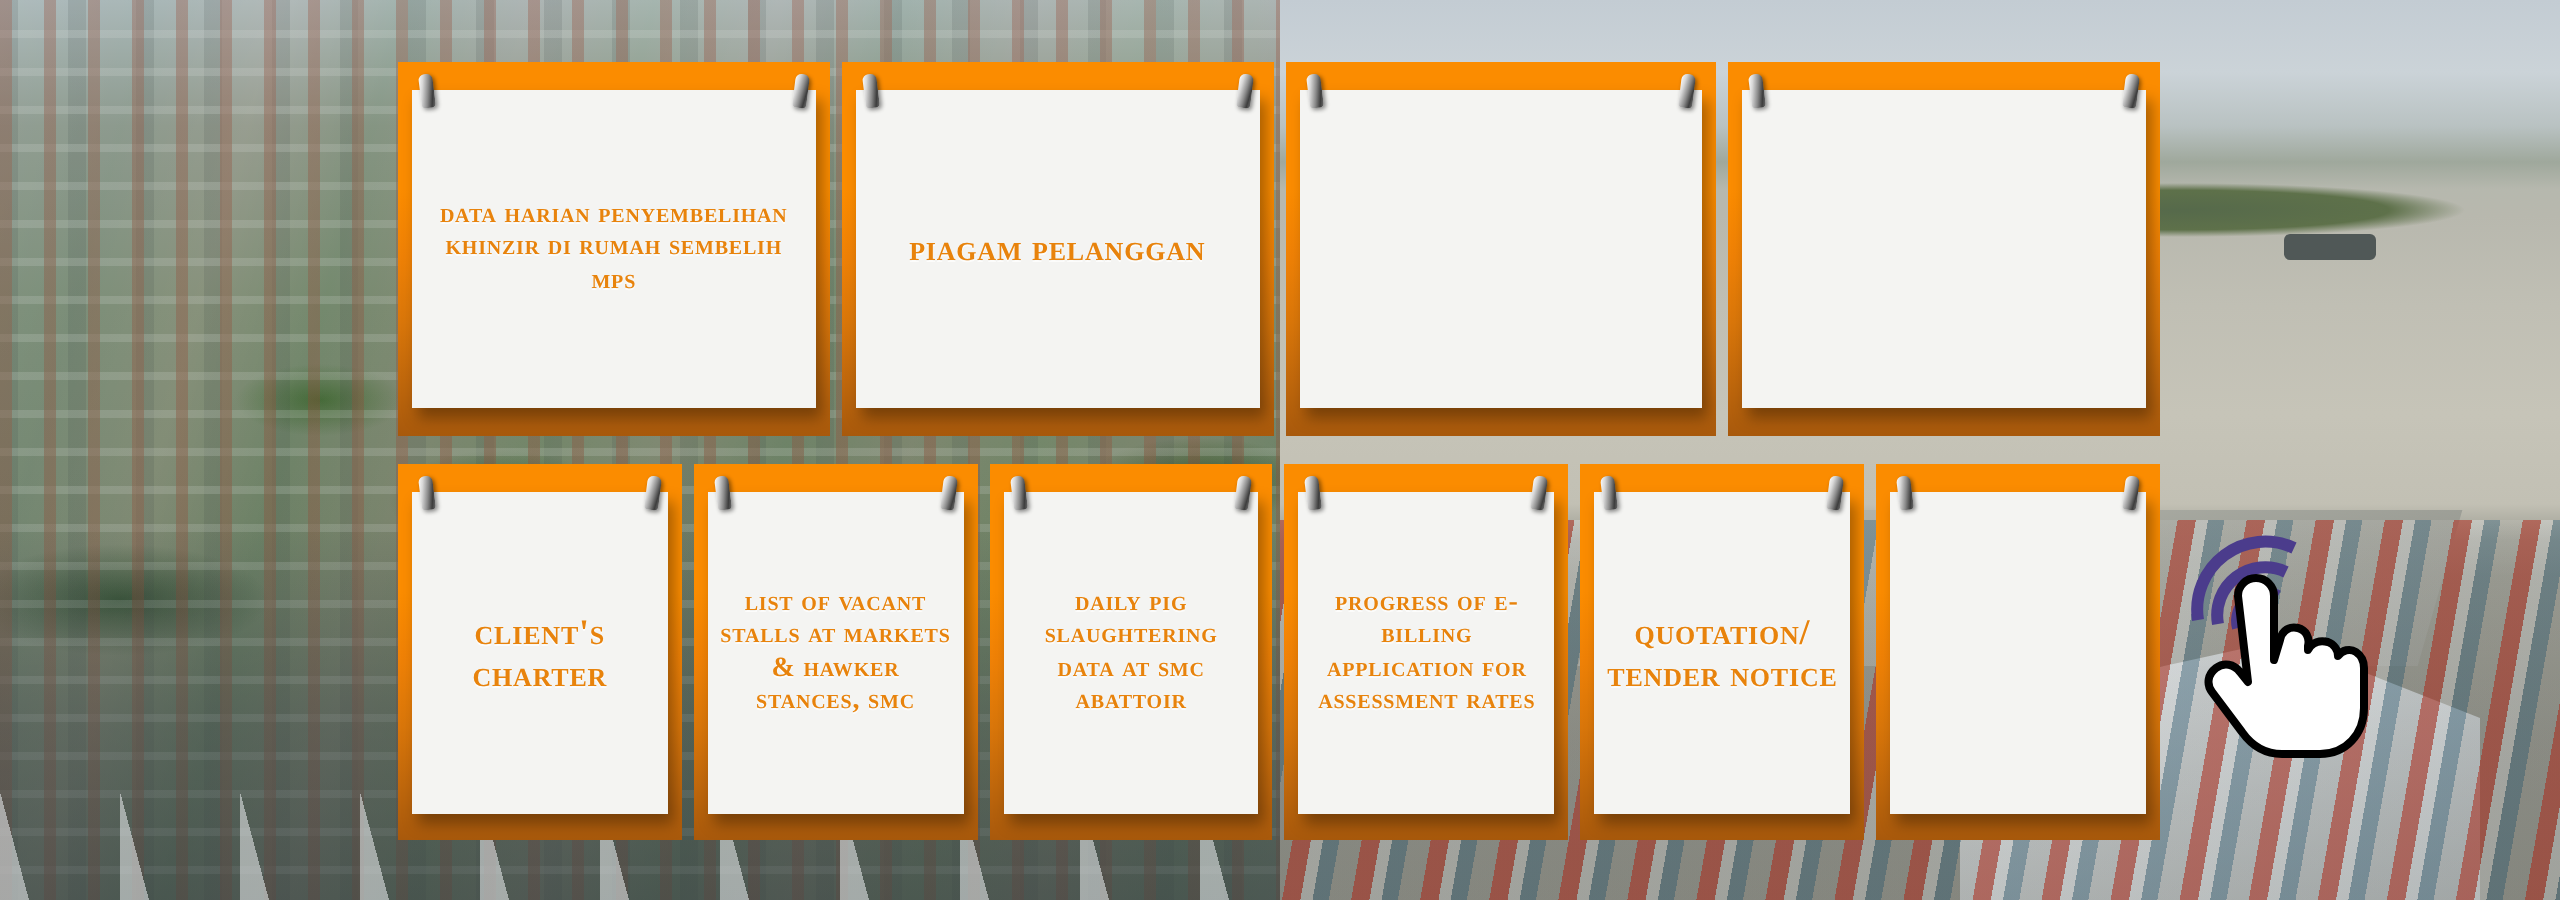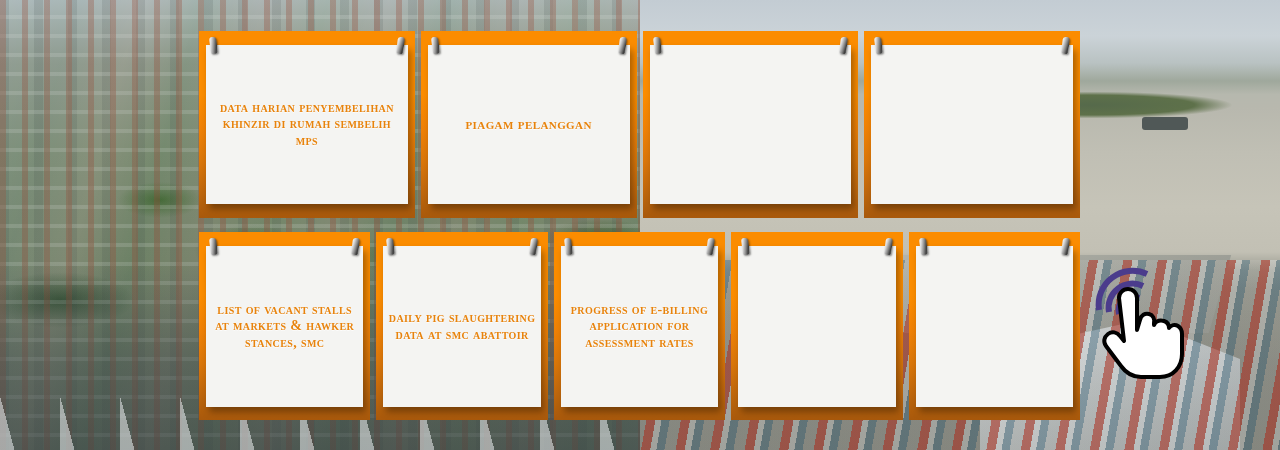--- a/index.html
+++ b/index.html
@@ -172,21 +172,21 @@
     font-size: 14px;
     line-height: 1.16;
     letter-spacing: .4px;
     text-align: center;
     font-variant: small-caps;
     text-transform: lowercase;
     text-shadow: 0 1px 0 rgba(255,255,255,.7);
     word-break: break-word;
   }
   
-  .page-title.short { font-size: 15px; }
+  .page-title.short { font-size: 18px; }
 
   
   .clip {
     position: absolute;
     top: -8px;
     width: 7px;
     height: 17px;
     border-radius: 3px 3px 2px 2px;
     background: linear-gradient(100deg, #ffffff 0%, #d8d8d8 25%, #8a8a8a 55%, #3d3d3d 80%, #6e6e6e 100%);
     box-shadow: 1px 1px 2px rgba(0,0,0,.45);
@@ -257,20 +257,27 @@
           <span class="clip right"></span>
         </div>
       </div>
 
     </div>
 
     <div class="row-spacer"></div>
 
     <div class="row row-2">
 
+      <div class="card">
+        <div class="page">
+          <span class="clip left"></span>
+          <span class="clip right"></span>
+          <div class="page-title short">Client's Charter</div>
+        </div>
+      </div>
 
       <div class="card">
         <div class="page">
           <span class="clip left"></span>
           <span class="clip right"></span>
           <div class="page-title">List Of Vacant Stalls At Markets &amp; Hawker Stances, SMC</div>
         </div>
       </div>
 
       <div class="card">
@@ -286,20 +293,21 @@
           <span class="clip left"></span>
           <span class="clip right"></span>
           <div class="page-title">Progress Of e-Billing Application For Assessment Rates</div>
         </div>
       </div>
 
       <div class="card">
         <div class="page">
           <span class="clip left"></span>
           <span class="clip right"></span>
+          <div class="page-title short">Quotation/ Tender Notice</div>
         </div>
       </div>
 
       <div class="card">
         <div class="page">
           <span class="clip left"></span>
           <span class="clip right"></span>
         </div>
       </div>
 

